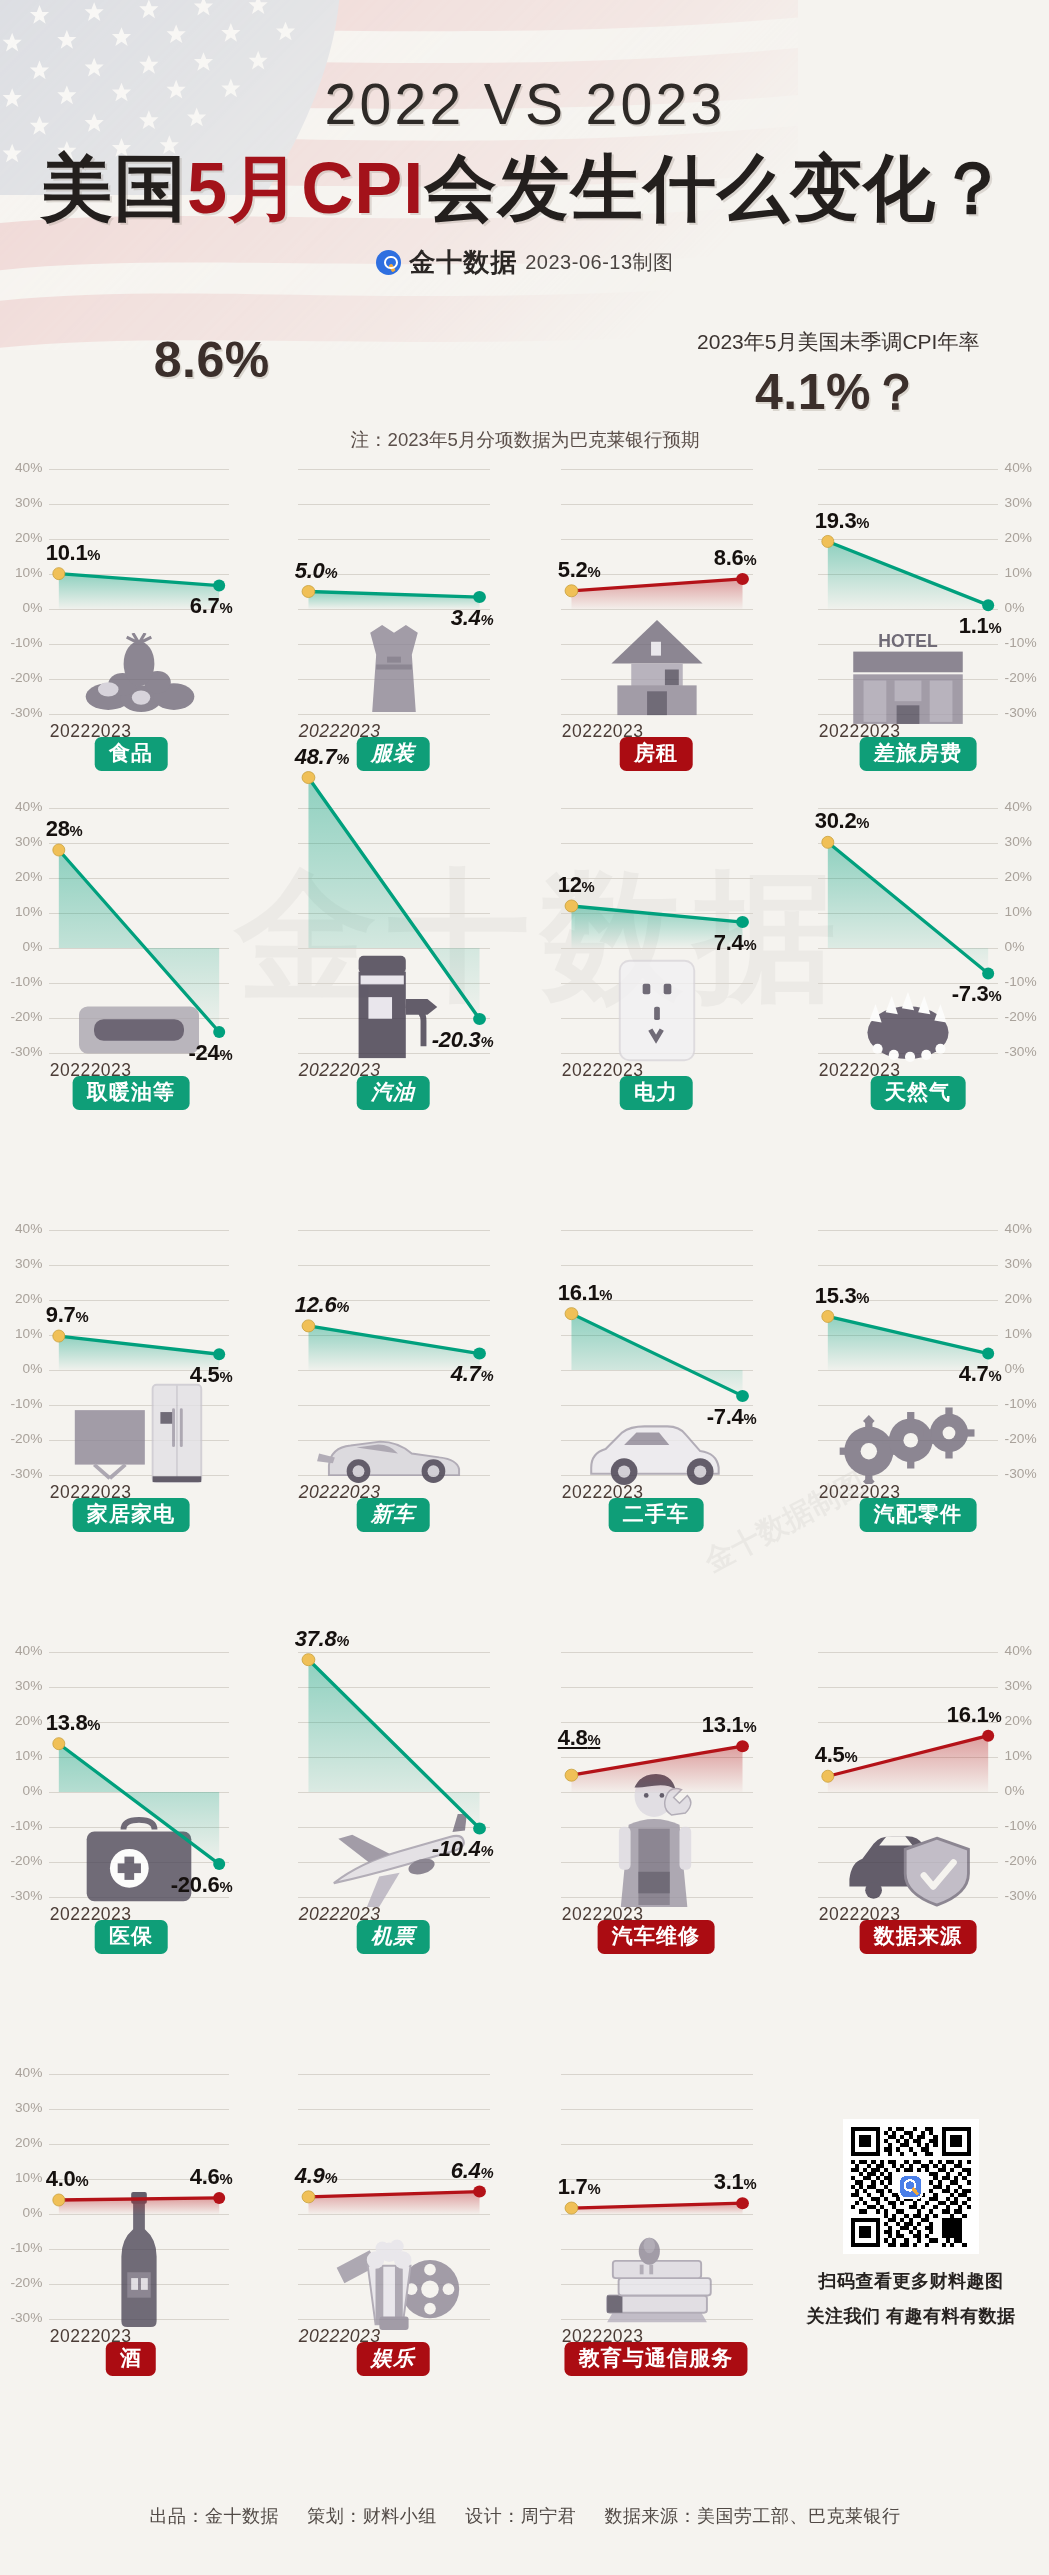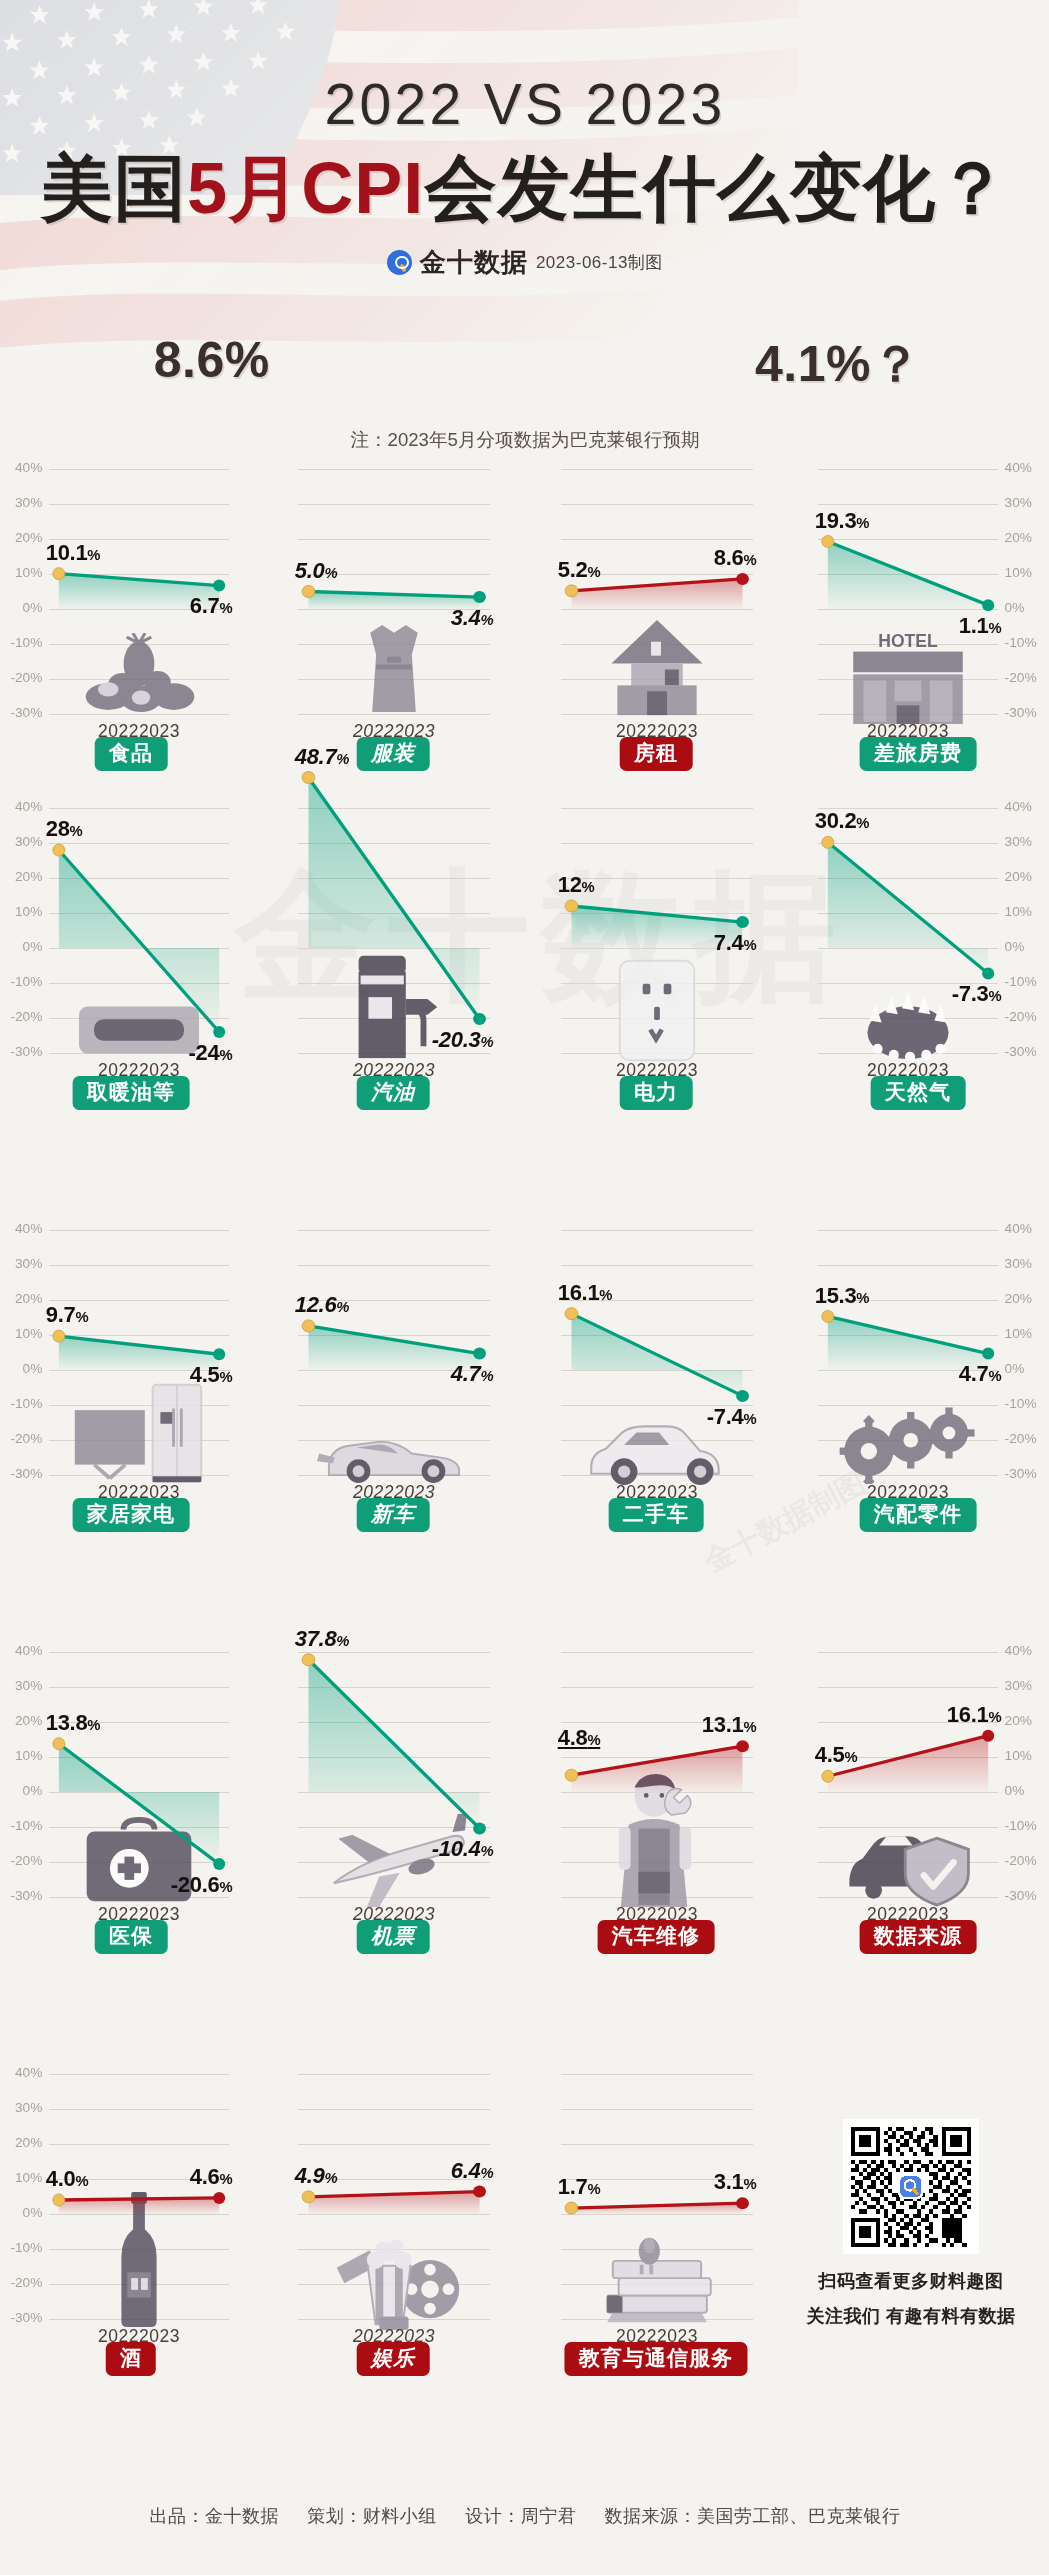--- a/index.html
+++ b/index.html
@@ -33,21 +33,21 @@
       letter-spacing:1.1px;line-height:1.1;
       text-shadow:2.2px 2.2px 0 rgba(160,150,140,.30);}
   .hdr .title .red{color:#a3121a;}
   .brandrow{margin-top:16.4px;display:flex;align-items:center;justify-content:center;gap:7.7px;}
   .brand-logo{width:25px;height:25px;border-radius:50%;background:#2f6fe0;position:relative;display:inline-block;}
   .brand-logo::after{content:"";position:absolute;left:7.7px;top:6px;width:9.8px;height:9.8px;
       border:2.2px solid #fff;border-radius:50%;}
   .brand-logo::before{content:"";position:absolute;left:13.7px;top:14.2px;width:3.8px;height:7.7px;
       background:#f2a93b;border-radius:1.6px;transform:rotate(-30deg);}
   .brand-name{font-size:26px;font-weight:900;color:#2b2725;letter-spacing:1.1px;}
-  .brand-date{font-size:17px;color:#4a4441;letter-spacing:0.5px;}
+  .brand-date{font-size:20px;color:#4a4441;letter-spacing:0.5px;}
 
   
   .summary{position:absolute;top:328px;left:0;width:1050px;display:flex;z-index:5;}
   .sum-col{flex:1;text-align:center;}
   .sum-col.left{padding-right:137px;}
   .sum-col.right{padding-left:66px;}
   .sum-lbl{font-size:21px;color:#3b3330;letter-spacing:0px;font-weight:400;}
   .sum-val{margin-top:3.3px;font-size:50px;font-weight:900;color:#3b2f2b;letter-spacing:0.5px;
       text-shadow:1.6px 1.6px 0 rgba(170,160,150,.35);}
   .note{position:absolute;top:427px;left:0;width:1050px;text-align:center;
@@ -66,22 +66,22 @@
   .cell.c0 .plot{left:49px;width:180px;}
   .cell.c3 .plot{left:31px;width:180px;}
 
   .gline{position:absolute;left:0;width:100%;height:0;
      border-top:1.1px solid #d8d4cd;}
 
   .ytick{position:absolute;font-size:13.7px;color:#a9a29b;white-space:nowrap;}
   .ytick.l{right:calc(100% + 6.6px);}
   .ytick.r{left:calc(100% + 6.6px);}
 
-  .xaxis{position:absolute;left:0;width:100%;top:252px;display:flex;
-     justify-content:center;font-size:17.5px;color:#4b3c36;letter-spacing:0.5px;}
+  .xaxis{position:absolute;left:16px;width:100%;top:252px;display:flex;
+     justify-content:flex-start;font-size:17.5px;color:#4b3c36;letter-spacing:0.5px;}
   .xaxis span{transform:translateY(0);}
   .cell .xaxis .x0{margin-left:-15.3px;}
   .cell .xaxis .x1{margin-right:-15.3px;}
 
   svg.series{position:absolute;left:0;top:0;width:100%;height:100%;overflow:visible;}
 
   .dlabel{position:absolute;font-size:22px;font-weight:900;color:#15100e;white-space:nowrap;
      letter-spacing:-0.3px;}
   .dlabel .pc{font-size:14.8px;font-weight:900;}
 
@@ -186,20 +186,21 @@
       <span class="brand-name">金十数据</span>
       <span class="brand-date">2023-06-13制图</span>
     </div>
   </div>
 
   <div class="summary">
     <div class="sum-col left">
       <div class="sum-val">8.6%</div>
     </div>
     <div class="sum-col right">
+      <div class="sum-lbl">2023年5月美国未季调CPI年率</div>
       <div class="sum-val">4.1%？</div>
     </div>
   </div>
   <div class="note">注：2023年5月分项数据为巴克莱银行预期</div>
 
   <div class="grid" id="grid">
       <div class="row r1">
         <div class="cell c0">
           <div class="plot">
             <div class="gline" style="top: 0px;"></div>

